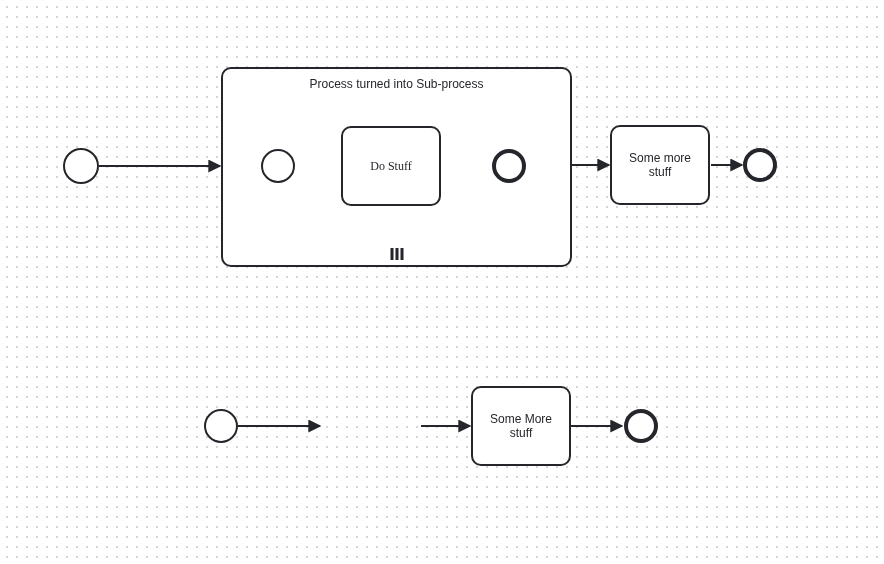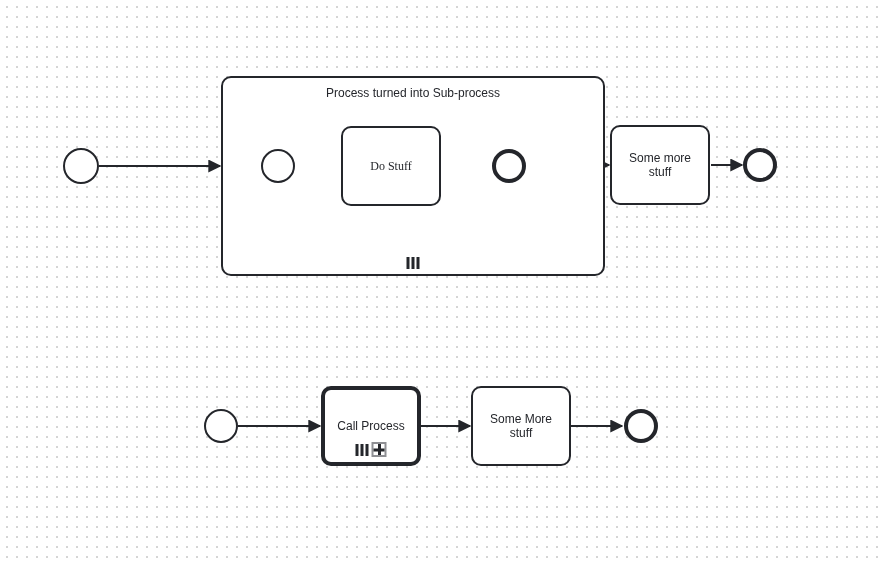--- a/index.html
+++ b/index.html
@@ -126,21 +126,21 @@
       <line x1="572" y1="165" x2="609" y2="165" marker-end="url(#arrow)"></line>
       <line x1="711" y1="165" x2="742" y2="165" marker-end="url(#arrow)"></line>
       <line x1="238" y1="426" x2="320" y2="426" marker-end="url(#arrow)"></line>
       <line x1="421" y1="426" x2="470" y2="426" marker-end="url(#arrow)"></line>
       <line x1="571" y1="426" x2="622" y2="426" marker-end="url(#arrow)"></line>
     </g>
   </svg>
 
   <div class="shape event" style="left:63px; top:148px; width:36px; height:36px;"></div>
 
-  <div class="shape subprocess" style="left:221px; top:76px; width:384px; height:200px;">
+  <div class="shape subprocess" style="left:221px; top:67px; width:351px; height:200px;">
     <div class="subprocess-title">Process turned into Sub-process</div>
     <div class="markers">
       <span class="mi-marker">
           <i></i>
           <i></i>
           <i></i>
         </span>
     </div>
   </div>
 
@@ -153,31 +153,20 @@
   <div class="shape event end" style="left:492px; top:149px; width:34px; height:34px;"></div>
 
   <div class="shape task" style="left:610px; top:125px; width:100px; height:80px;">
     <span class="task-label">Some more stuff</span>
   </div>
 
   <div class="shape event end" style="left:743px; top:148px; width:34px; height:34px;"></div>
 
   <div class="shape event" style="left:204px; top:409px; width:34px; height:34px;"></div>
 
-  <div class="shape task thick" style="left:321px; top:386px; width:100px; height:80px;">
-    <span class="task-label">Call Process</span>
-    <div class="markers">
-      <span class="mi-marker">
-          <i></i>
-          <i></i>
-          <i></i>
-        </span>
-      <span class="collapsed-marker"></span>
-    </div>
-  </div>
 
   <div class="shape task" style="left:471px; top:386px; width:100px; height:80px;">
     <span class="task-label">Some More stuff</span>
   </div>
 
   <div class="shape event end" style="left:624px; top:409px; width:34px; height:34px;"></div>
 
 </div>
 
 </body></html>

